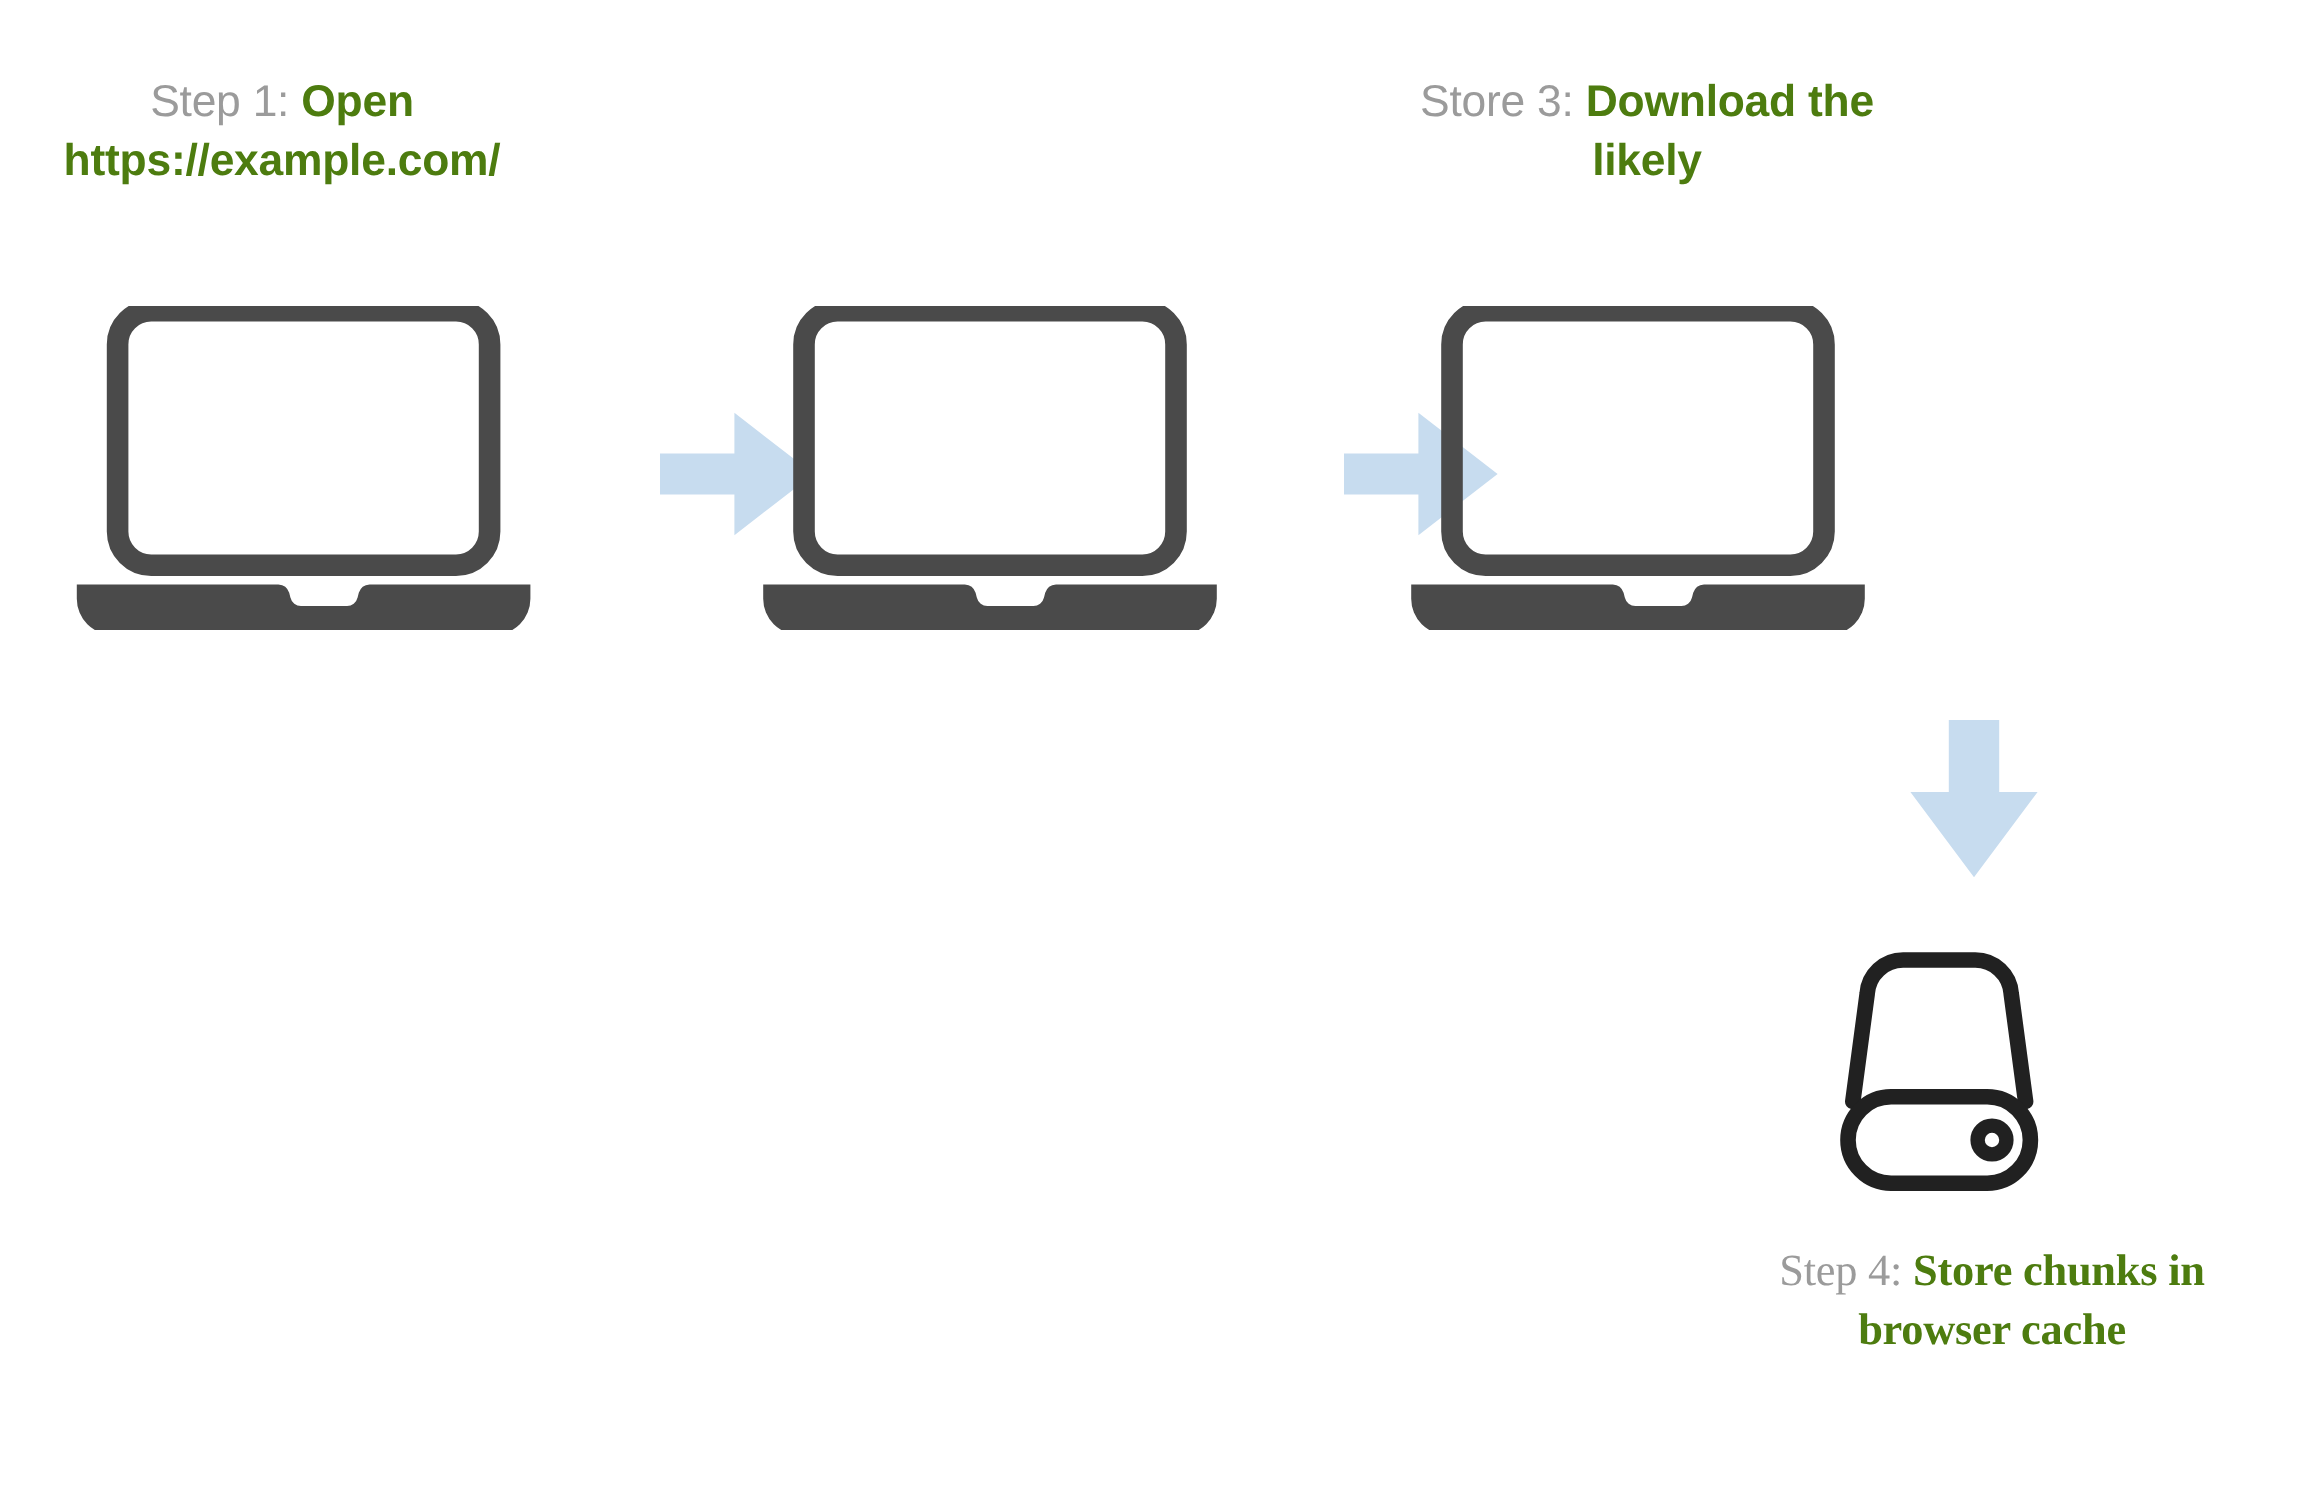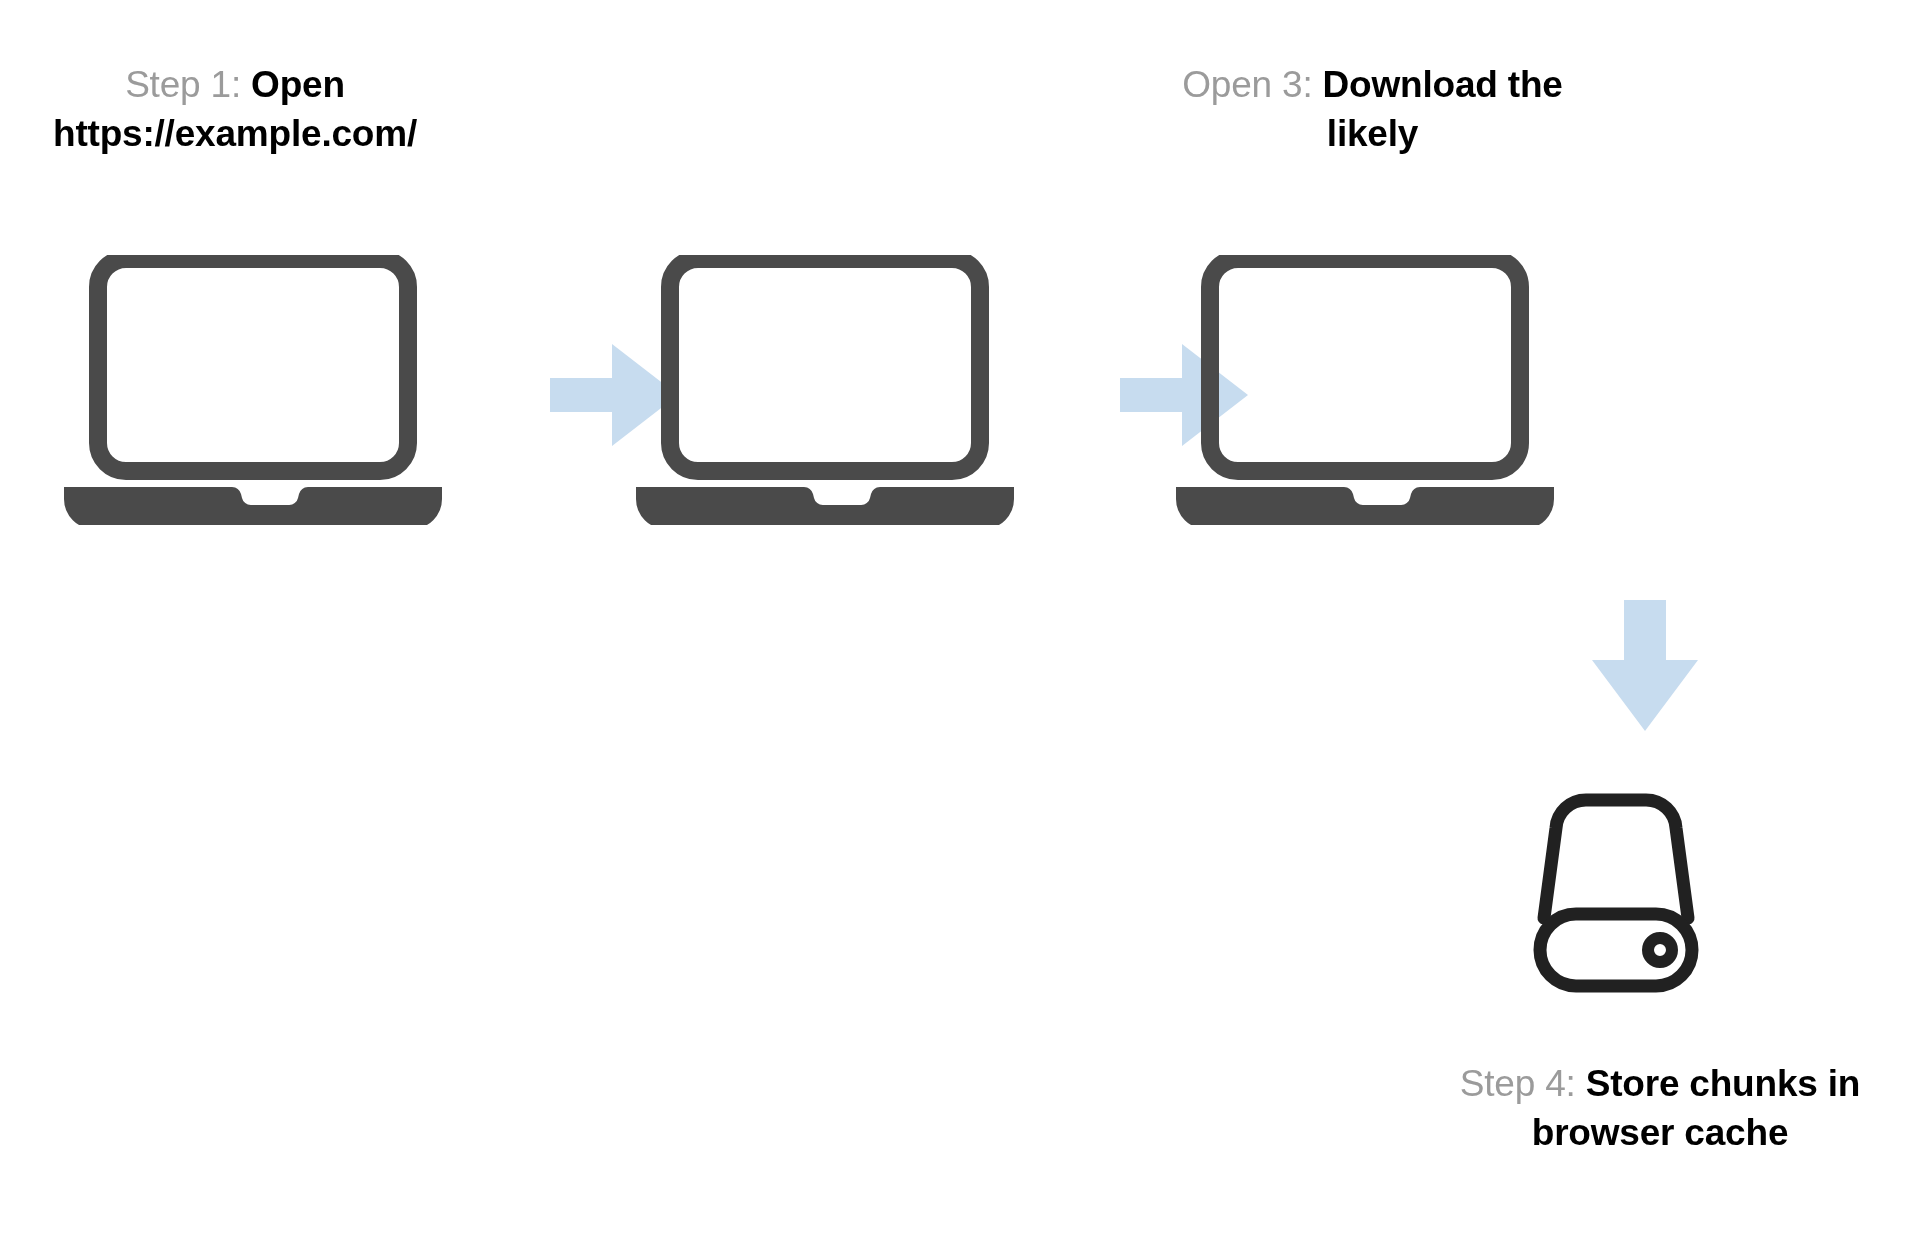--- a/index.html
+++ b/index.html
@@ -27,28 +27,28 @@
     text-align: center;
     line-height: 1.33;
     font-size: 37px;
     letter-spacing: -0.2px;
   }
   .caption .prefix {
     color: #9b9b9b;
     font-weight: 400;
   }
   .caption .desc {
-    color: #000000;
+    color: #4d7c0f;
     font-weight: 700;
   }
 
   #caption-step-1 { left: 20px;   top: 60px;  width: 430px; }
   #caption-step-2 { left: 545px;  top: 60px;  width: 500px; }
   #caption-step-3 { left: 1160px; top: 60px;  width: 425px; }
-  #caption-step-4 { left: 1440px; top: 1059px; width: 440px; }
+  #caption-step-4 { left: 1440px; top: 1035px; width: 440px; font-family: Liberation Serif, serif; }
 
   
   .laptop {
     position: absolute;
     width: 420px;
     height: 270px;
   }
   #laptop-1 { left: 60px;   top: 255px; }
   #laptop-2 { left: 632px;  top: 255px; }
   #laptop-3 { left: 1172px; top: 255px; }
@@ -78,21 +78,21 @@
 <body>
 
 <div class="stage">
 
   <div class="caption" id="caption-step-1">
     <span class="prefix">Step 1: </span><span class="desc">Open https://example.com/</span>
   </div>
 
 
   <div class="caption" id="caption-step-3">
-    <span class="prefix">Open 3: </span><span class="desc">Download the likely</span>
+    <span class="prefix">Store 3: </span><span class="desc">Download the likely</span>
   </div>
 
   <div class="caption" id="caption-step-4">
     <span class="prefix">Step 4: </span><span class="desc">Store chunks in browser cache</span>
   </div>
 
   <div class="laptop" id="laptop-1">
     <svg viewBox="0 0 420 270" xmlns="http://www.w3.org/2000/svg">
       <rect x="38" y="4" width="310" height="212" rx="28" ry="28" fill="none" stroke="#4a4a4a" stroke-width="18"></rect>
       <path d="M4 232 H172 a10 10 0 0 1 9 7 l1 4 a9 9 0 0 0 9 7 h38 a9 9 0 0 0 9 -7 l1 -4 a10 10 0 0 1 9 -7 H382 v12 a30 30 0 0 1 -30 30 H34 a30 30 0 0 1 -30 -30 Z" fill="#4a4a4a"></path>

